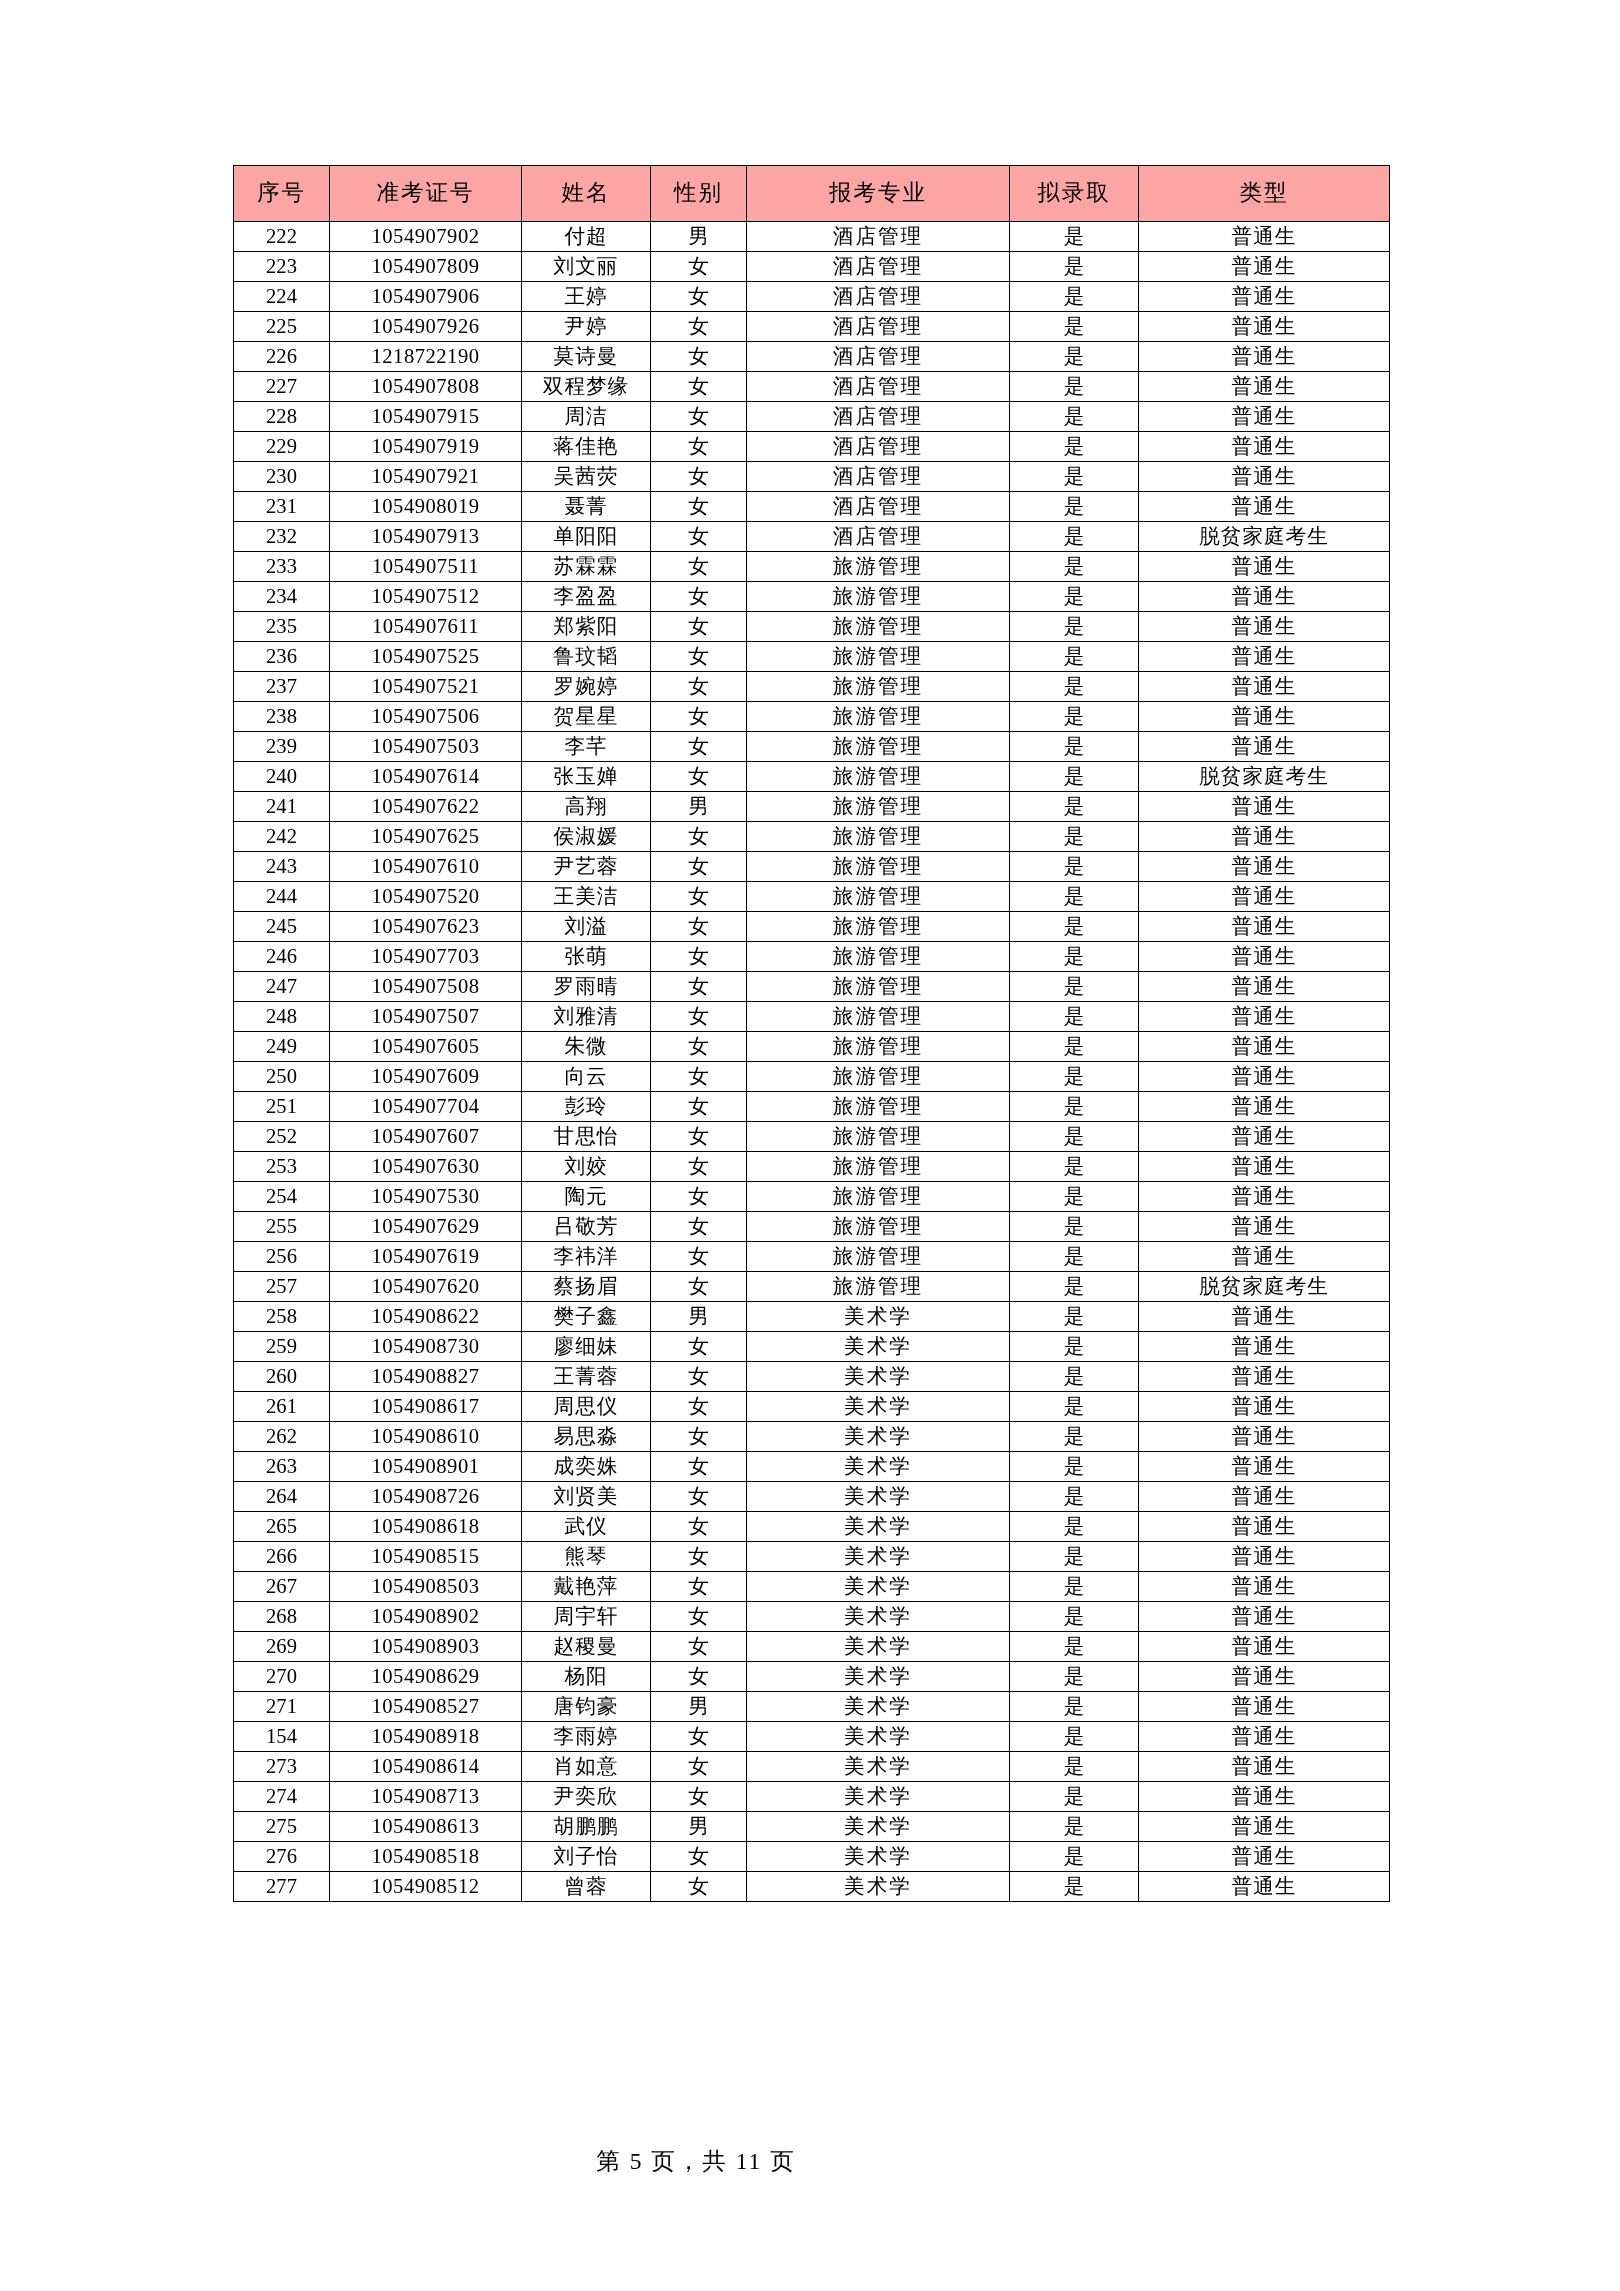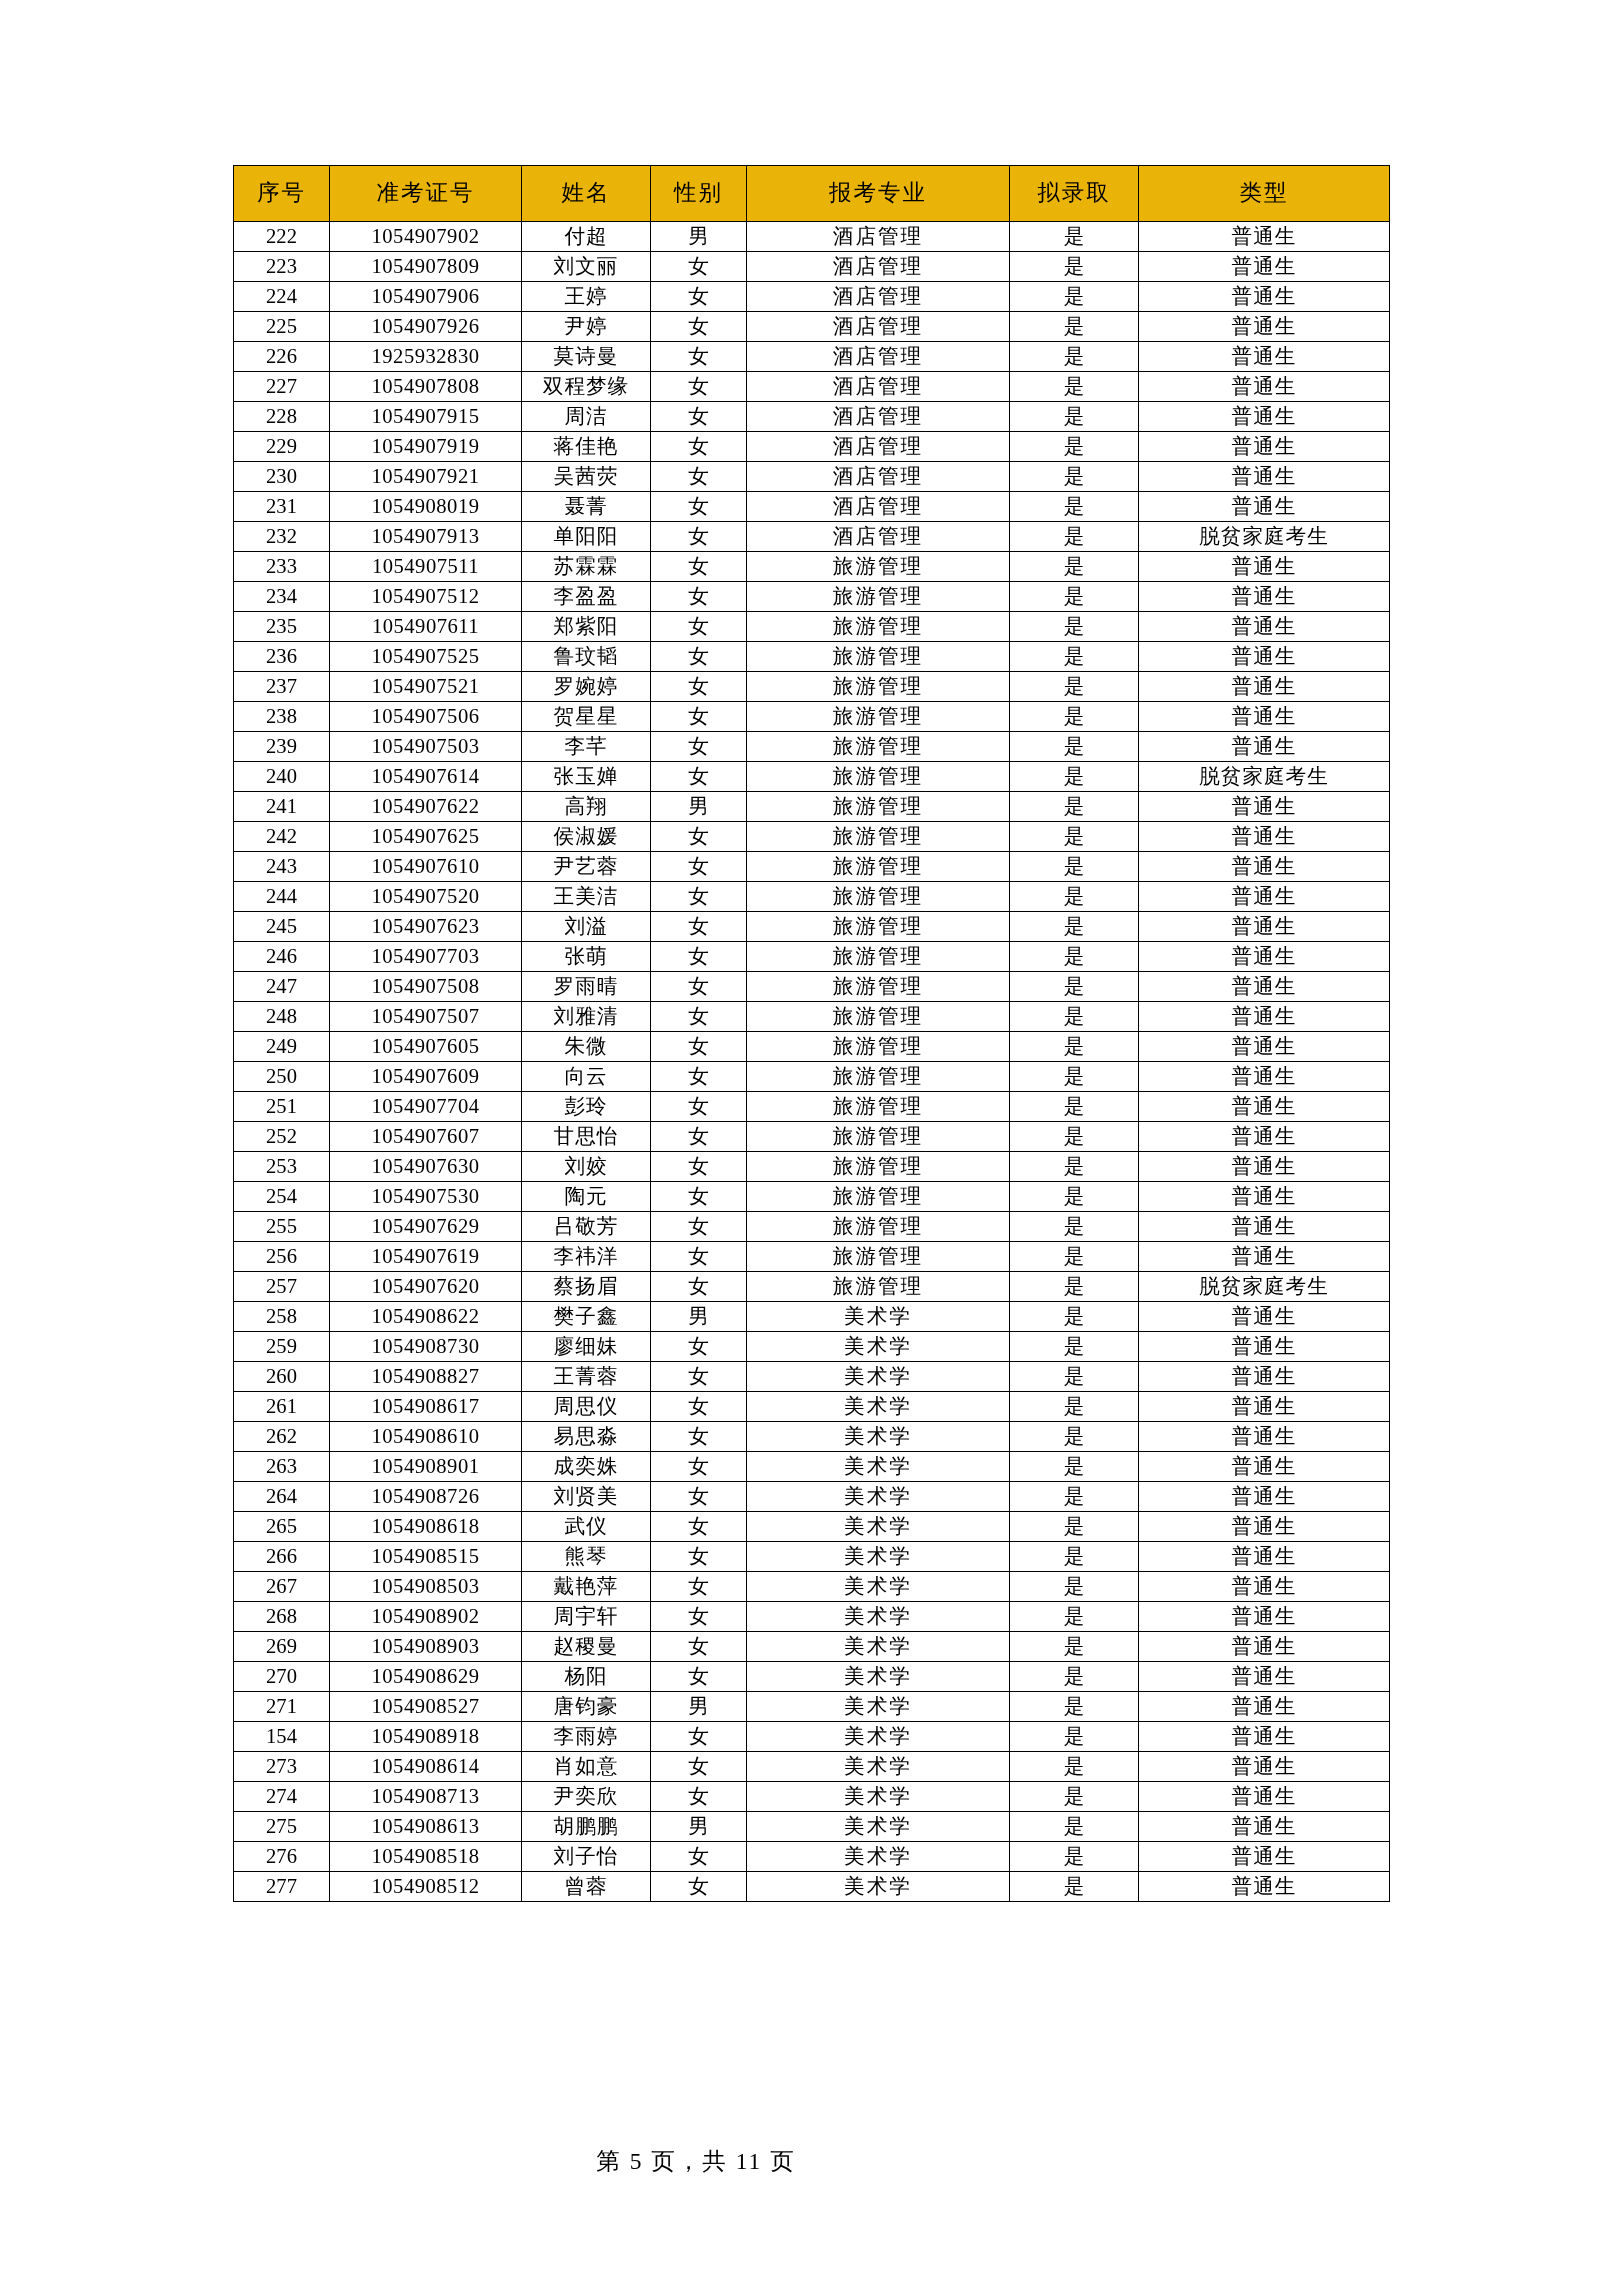--- a/index.html
+++ b/index.html
@@ -38,21 +38,21 @@
     text-align: center;
     vertical-align: middle;
     font-size: 20.6px;
     line-height: 1;
     padding: 0;
     height: 29px;
     white-space: nowrap;
     overflow: hidden;
   }
   table.roster thead th {
-    background: #eab308;
+    background: #fca5a5;
     height: 55px;
     font-size: 22.5px;
     font-weight: normal;
     letter-spacing: 2px;
   }
   col.c-idx    { width: 96px; }
   col.c-ticket { width: 192px; }
   col.c-name   { width: 129px; }
   col.c-gender { width: 96px; }
   col.c-major  { width: 263px; }
@@ -133,21 +133,21 @@
             <td class="idx">225</td>
             <td class="ticket">1054907926</td>
             <td class="name">尹婷</td>
             <td class="gender">女</td>
             <td class="major">酒店管理</td>
             <td class="admit">是</td>
             <td class="type">普通生</td>
           </tr>
           <tr>
             <td class="idx">226</td>
-            <td class="ticket">1925932830</td>
+            <td class="ticket">1218722190</td>
             <td class="name">莫诗曼</td>
             <td class="gender">女</td>
             <td class="major">酒店管理</td>
             <td class="admit">是</td>
             <td class="type">普通生</td>
           </tr>
           <tr>
             <td class="idx">227</td>
             <td class="ticket">1054907808</td>
             <td class="name">双程梦缘</td>

